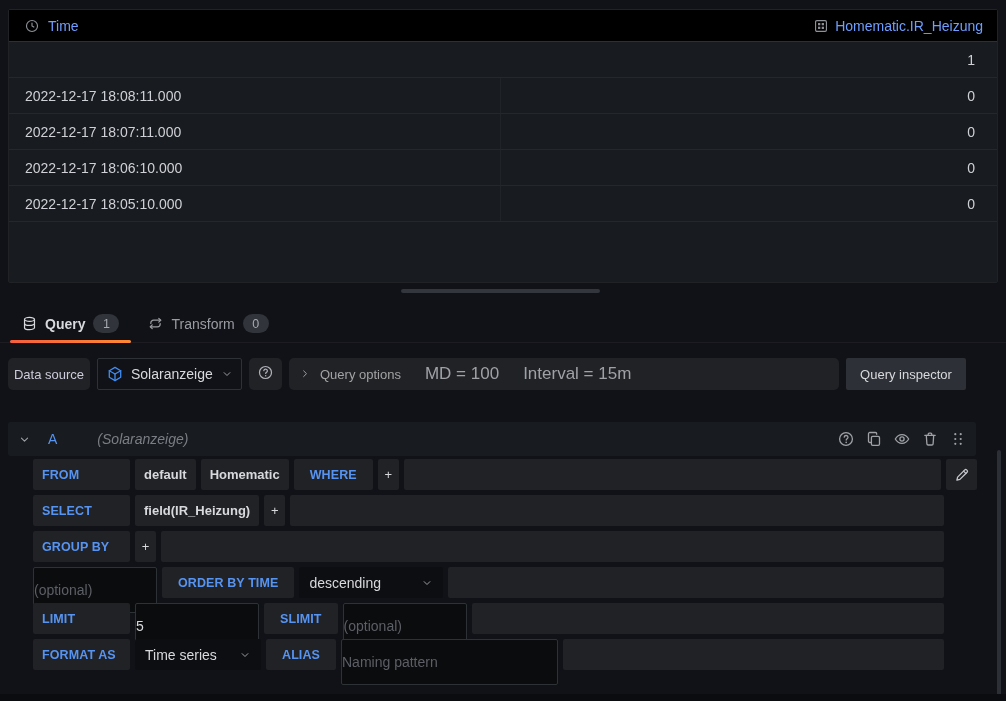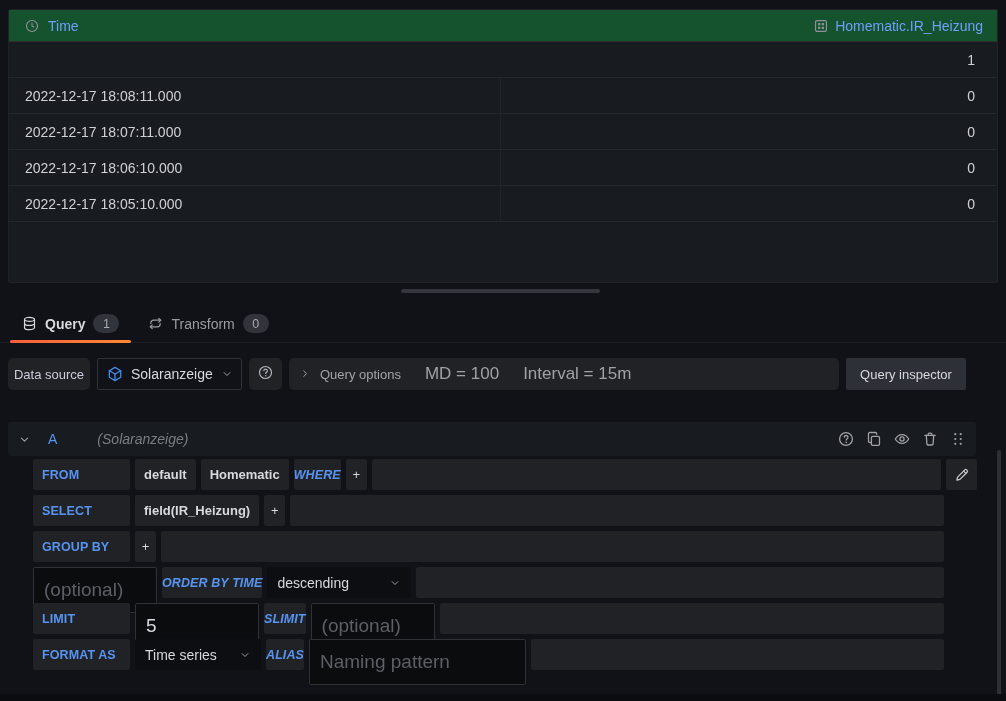--- a/index.html
+++ b/index.html
@@ -4,21 +4,21 @@
 <style>
   html,body{margin:0;padding:0;background:#111217;}
   .page{position:relative;width:1006px;height:701px;background:#111217;overflow:hidden;
         font-family:"Liberation Sans",sans-serif;color:#ccccdc;}
   .i{fill:none;stroke:currentColor;stroke-width:1.3;stroke-linecap:round;stroke-linejoin:round;}
   .i .f{fill:currentColor;stroke:none;}
 
   
   .panel{position:absolute;left:8px;top:9px;width:990px;height:274px;box-sizing:border-box;
          background:#181b1f;border:1px solid #202226;border-radius:2px;}
-  .thead{display:flex;align-items:flex-end;height:31px;background:#14532d;
+  .thead{display:flex;align-items:flex-end;height:31px;background:#000000;
          border-bottom:1px solid #2c2f36;padding:0 9px 0 8px;}
   .th-time{flex:0 0 484px;display:flex;align-items:center;gap:9px;padding-left:8px;
            box-sizing:border-box;height:100%;cursor:pointer;}
   .th-val{flex:1;display:flex;align-items:center;justify-content:flex-end;gap:7px;
           padding-right:5px;height:100%;cursor:pointer;}
   .th-link{color:#6e9fff;font-size:14px;}
   .icon-muted{color:#8e9197;display:inline-flex;}
   .trow{display:flex;align-items:center;height:35px;padding:0 9px 0 8px;
         border-bottom:1px solid rgba(204,204,220,0.07);}
   .td-time{flex:0 0 484px;height:100%;display:flex;align-items:center;padding-left:8px;
@@ -66,27 +66,27 @@
   .qheader .refid{color:#5794f2;font-size:14px;font-weight:500;margin-left:17px;}
   .qheader .dshint{color:#7b7e85;font-size:14px;font-style:italic;margin-left:40px;}
   .qactions{margin-left:auto;display:flex;gap:12px;color:#9fa1a7;align-items:center;}
   .qactions .aicon{cursor:pointer;display:inline-flex;}
 
   .qrows{position:absolute;left:33px;top:459px;}
   .qrow{display:flex;gap:5px;width:911px;height:31px;margin-bottom:5px;}
   .qrow.w-edit{width:944px;}
   .kw{flex:none;width:97px;display:flex;align-items:center;padding-left:9px;box-sizing:border-box;
       background:#202226;color:#5794f2;font-size:12.5px;font-weight:700;border-radius:2px;letter-spacing:.1px;}
-  .kw.auto{width:auto;padding:0 0;cursor:default;font-style:italic;}
+  .kw.auto{width:auto;padding:0 16px;cursor:default;}
   .seg{flex:none;display:flex;align-items:center;padding:0 9px;background:#202226;color:#d8d9dd;
        font-size:13px;font-weight:600;border-radius:2px;cursor:pointer;}
   .seg.plus{width:21px;justify-content:center;padding:0;font-weight:500;}
   .filler{flex:1;background:#202226;border-radius:2px;}
   .qinput{flex:none;box-sizing:border-box;background:#0b0c0e;border:1px solid #2c3235;border-radius:2px;
-          color:#d8d9dd;font-size:19px;padding:0 10px;height:46px;font-family:inherit;outline:none;}
+          color:#d8d9dd;font-size:14px;padding:0 0;height:46px;font-family:inherit;outline:none;}
   .qinput::placeholder{color:#5d5f66;}
   .qselect{flex:none;display:flex;align-items:center;justify-content:space-between;box-sizing:border-box;
            background:#0d0e12;border-radius:2px;padding:0 10px;color:#d8d9dd;font-size:14px;cursor:pointer;}
   .qselect .chev{color:#9fa1a7;display:inline-flex;}
   .edit-btn{flex:none;width:31px;display:flex;align-items:center;justify-content:center;background:#202226;
             border-radius:2px;color:#c7c8cf;cursor:pointer;}
   .w124{width:124px;} .w144{width:144px;} .w126{width:126px;} .w217{width:217px;}
 
   .vscroll{position:absolute;right:5px;top:450px;width:4px;height:247px;background:#2c2f36;border-radius:2px;cursor:pointer;}
   .bottom-strip{position:absolute;left:0;bottom:0;width:100%;height:7px;background:#0b0c0f;}

